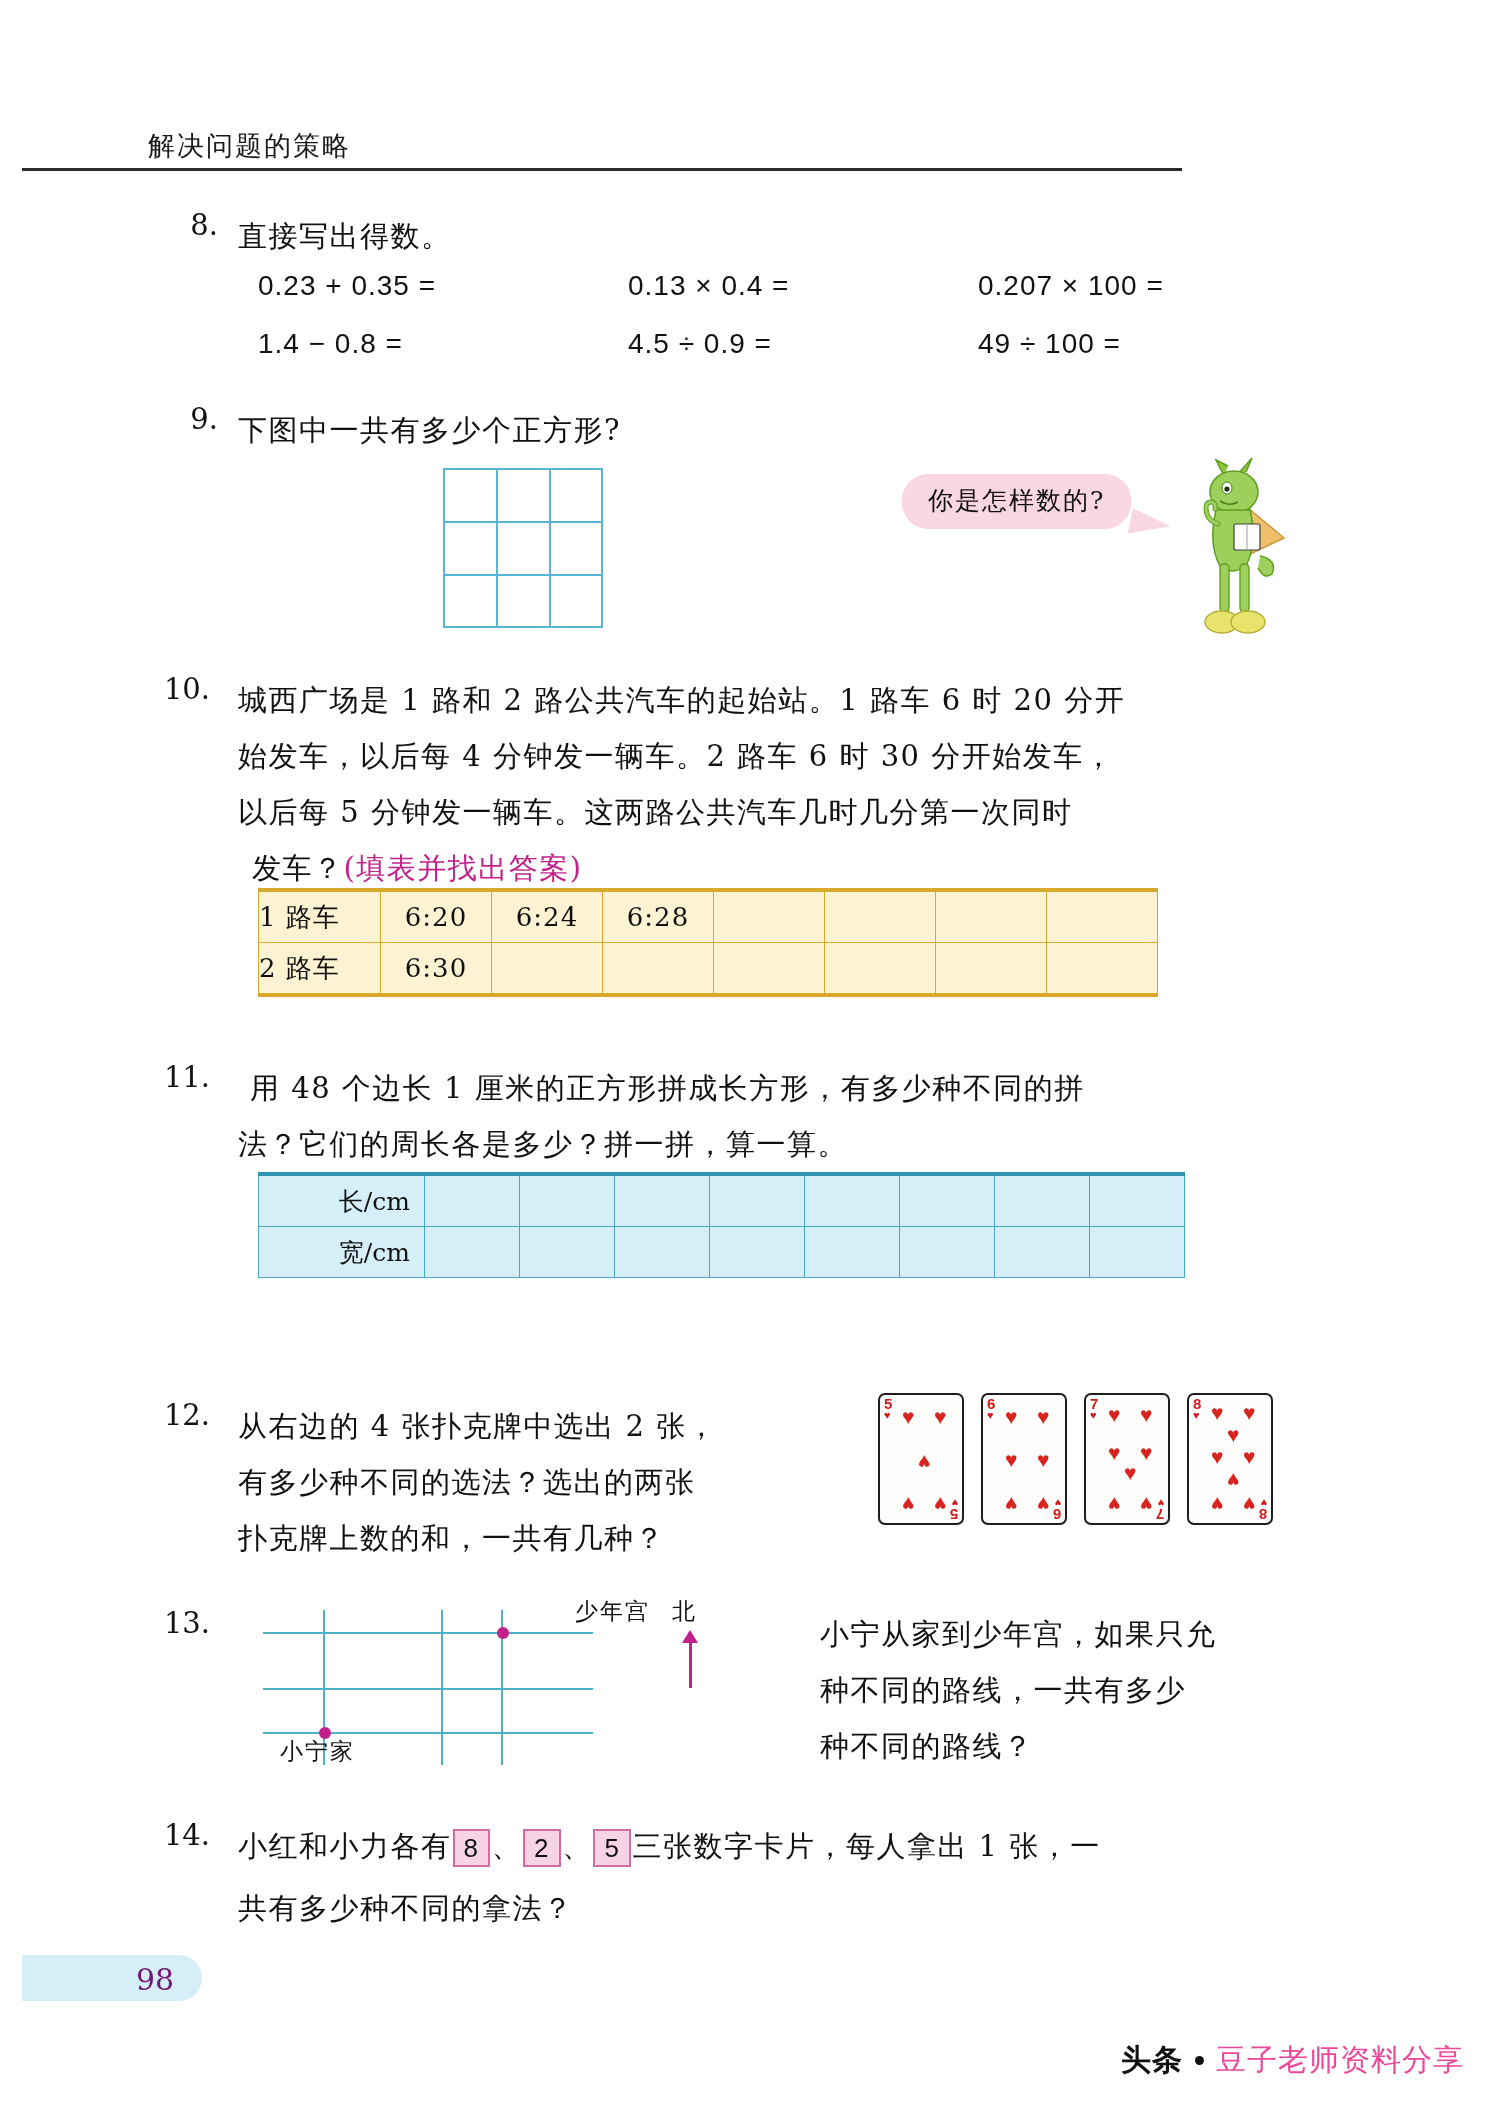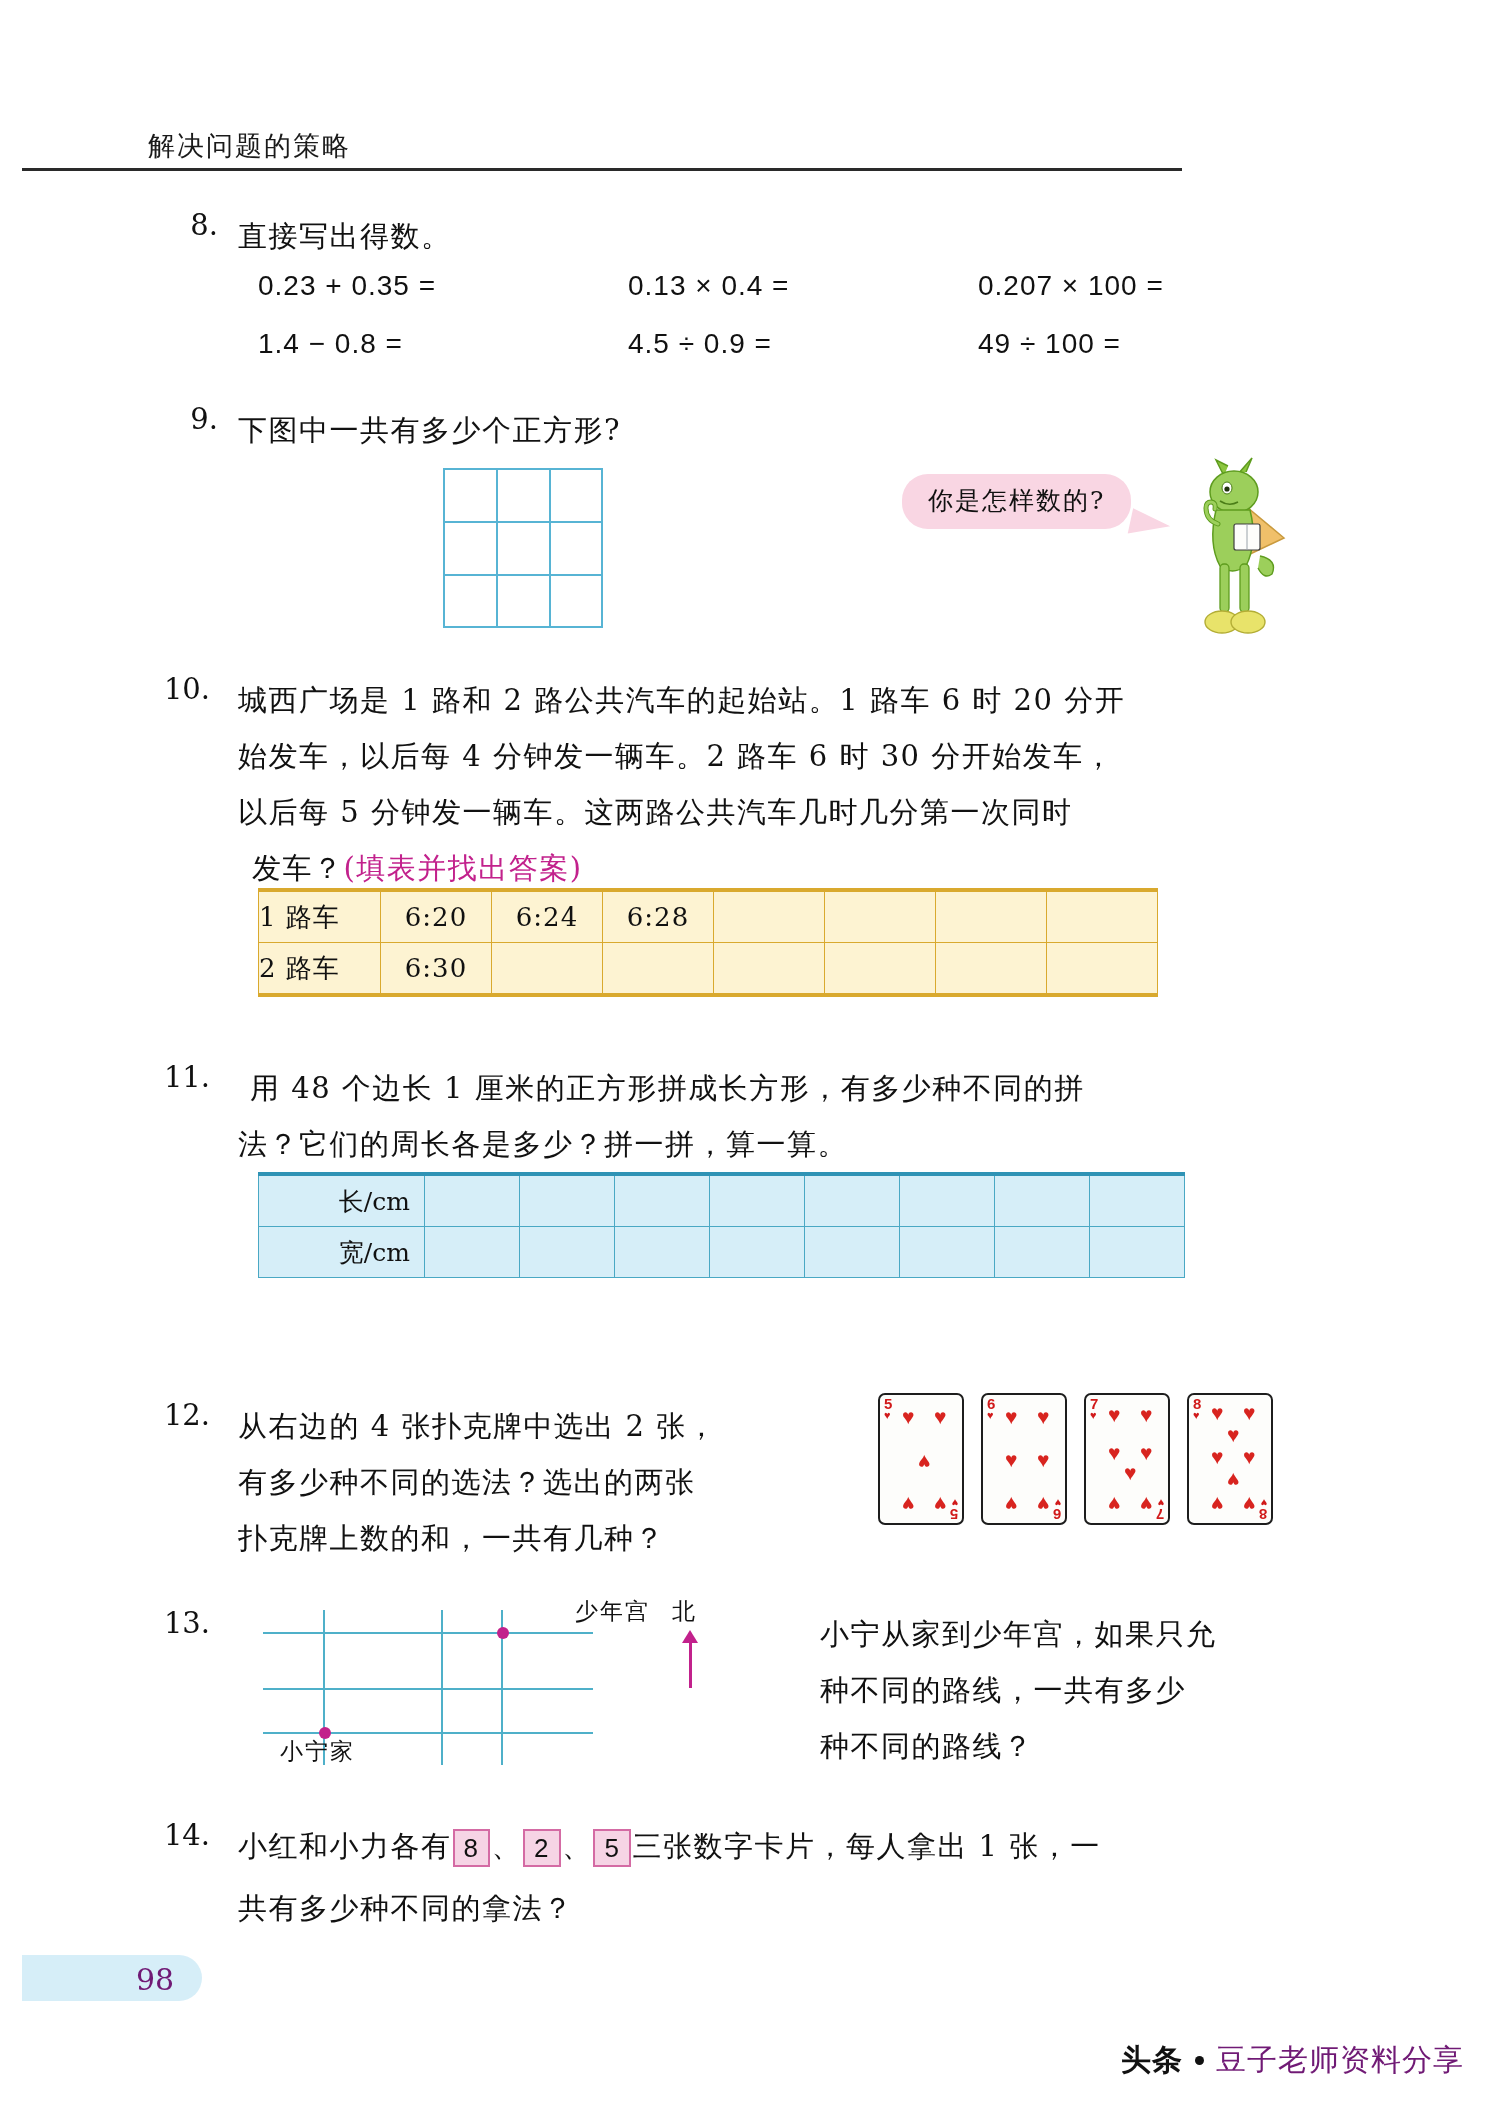--- a/index.html
+++ b/index.html
@@ -194,21 +194,21 @@
   .wm{
     position:absolute;right:36px;top:2040px;
     display:flex;align-items:center;gap:12px;
   }
   .wm-logo{
     font-size:30px;font-weight:bold;color:#111;
     font-family:"DejaVu Serif",serif;letter-spacing:1px;
   }
   .wm-dot{width:9px;height:9px;border-radius:50%;background:#111;}
   .wm-text{
-    font-size:30px;color:#701a75;
+    font-size:30px;color:#ec4899;
     font-family:"DejaVu Serif",serif;letter-spacing:1px;
   }
 </style>
 </head>
 <body>
 
 <div class="page">
 
   <div class="head-rule"></div>
   <div class="chapter-head">解决问题的策略</div>

